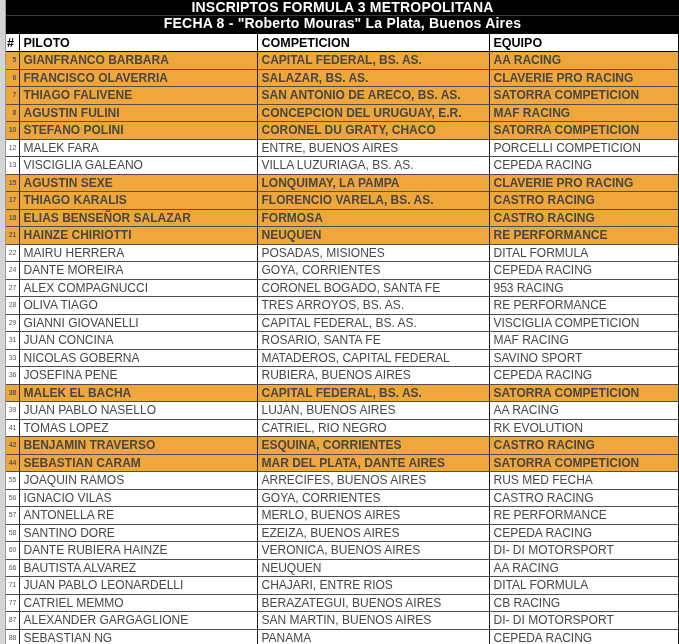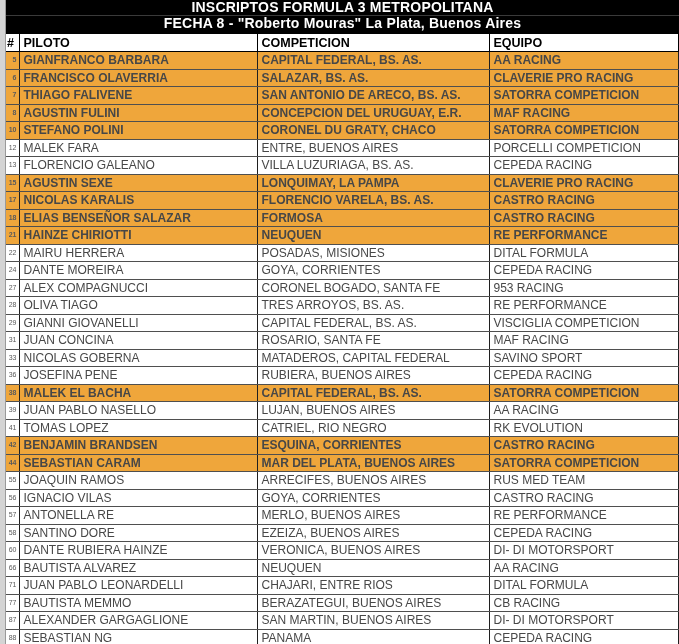--- a/index.html
+++ b/index.html
@@ -130,33 +130,33 @@
     <td>SATORRA COMPETICION</td>
   </tr>
           <tr>
     <td class="num">12</td>
     <td>MALEK FARA</td>
     <td>ENTRE, BUENOS AIRES</td>
     <td>PORCELLI COMPETICION</td>
   </tr>
           <tr>
     <td class="num">13</td>
-    <td>FLORENCIO GALEANO</td>
+    <td>VISCIGLIA GALEANO</td>
     <td>VILLA LUZURIAGA, BS. AS.</td>
     <td>CEPEDA RACING</td>
   </tr>
           <tr class="hl">
     <td class="num">15</td>
     <td>AGUSTIN SEXE</td>
     <td>LONQUIMAY, LA PAMPA</td>
     <td>CLAVERIE PRO RACING</td>
   </tr>
           <tr class="hl">
     <td class="num">17</td>
-    <td>NICOLAS KARALIS</td>
+    <td>THIAGO KARALIS</td>
     <td>FLORENCIO VARELA, BS. AS.</td>
     <td>CASTRO RACING</td>
   </tr>
           <tr class="hl">
     <td class="num">18</td>
     <td>ELIAS BENSEÑOR SALAZAR</td>
     <td>FORMOSA</td>
     <td>CASTRO RACING</td>
   </tr>
           <tr class="hl">
@@ -226,35 +226,35 @@
     <td>AA RACING</td>
   </tr>
           <tr>
     <td class="num">41</td>
     <td>TOMAS LOPEZ</td>
     <td>CATRIEL, RIO NEGRO</td>
     <td>RK EVOLUTION</td>
   </tr>
           <tr class="hl">
     <td class="num">42</td>
-    <td>BENJAMIN BRANDSEN</td>
+    <td>BENJAMIN TRAVERSO</td>
     <td>ESQUINA, CORRIENTES</td>
     <td>CASTRO RACING</td>
   </tr>
           <tr class="hl">
     <td class="num">44</td>
     <td>SEBASTIAN CARAM</td>
-    <td>MAR DEL PLATA, BUENOS AIRES</td>
+    <td>MAR DEL PLATA, DANTE AIRES</td>
     <td>SATORRA COMPETICION</td>
   </tr>
           <tr>
     <td class="num">55</td>
     <td>JOAQUIN RAMOS</td>
     <td>ARRECIFES, BUENOS AIRES</td>
-    <td>RUS MED TEAM</td>
+    <td>RUS MED FECHA</td>
   </tr>
           <tr>
     <td class="num">56</td>
     <td>IGNACIO VILAS</td>
     <td>GOYA, CORRIENTES</td>
     <td>CASTRO RACING</td>
   </tr>
           <tr>
     <td class="num">57</td>
     <td>ANTONELLA RE</td>
@@ -280,21 +280,21 @@
     <td>AA RACING</td>
   </tr>
           <tr>
     <td class="num">71</td>
     <td>JUAN PABLO LEONARDELLI</td>
     <td>CHAJARI, ENTRE RIOS</td>
     <td>DITAL FORMULA</td>
   </tr>
           <tr>
     <td class="num">77</td>
-    <td>BAUTISTA MEMMO</td>
+    <td>CATRIEL MEMMO</td>
     <td>BERAZATEGUI, BUENOS AIRES</td>
     <td>CB RACING</td>
   </tr>
           <tr>
     <td class="num">87</td>
     <td>ALEXANDER GARGAGLIONE</td>
     <td>SAN MARTIN, BUENOS AIRES</td>
     <td>DI- DI MOTORSPORT</td>
   </tr>
           <tr>

